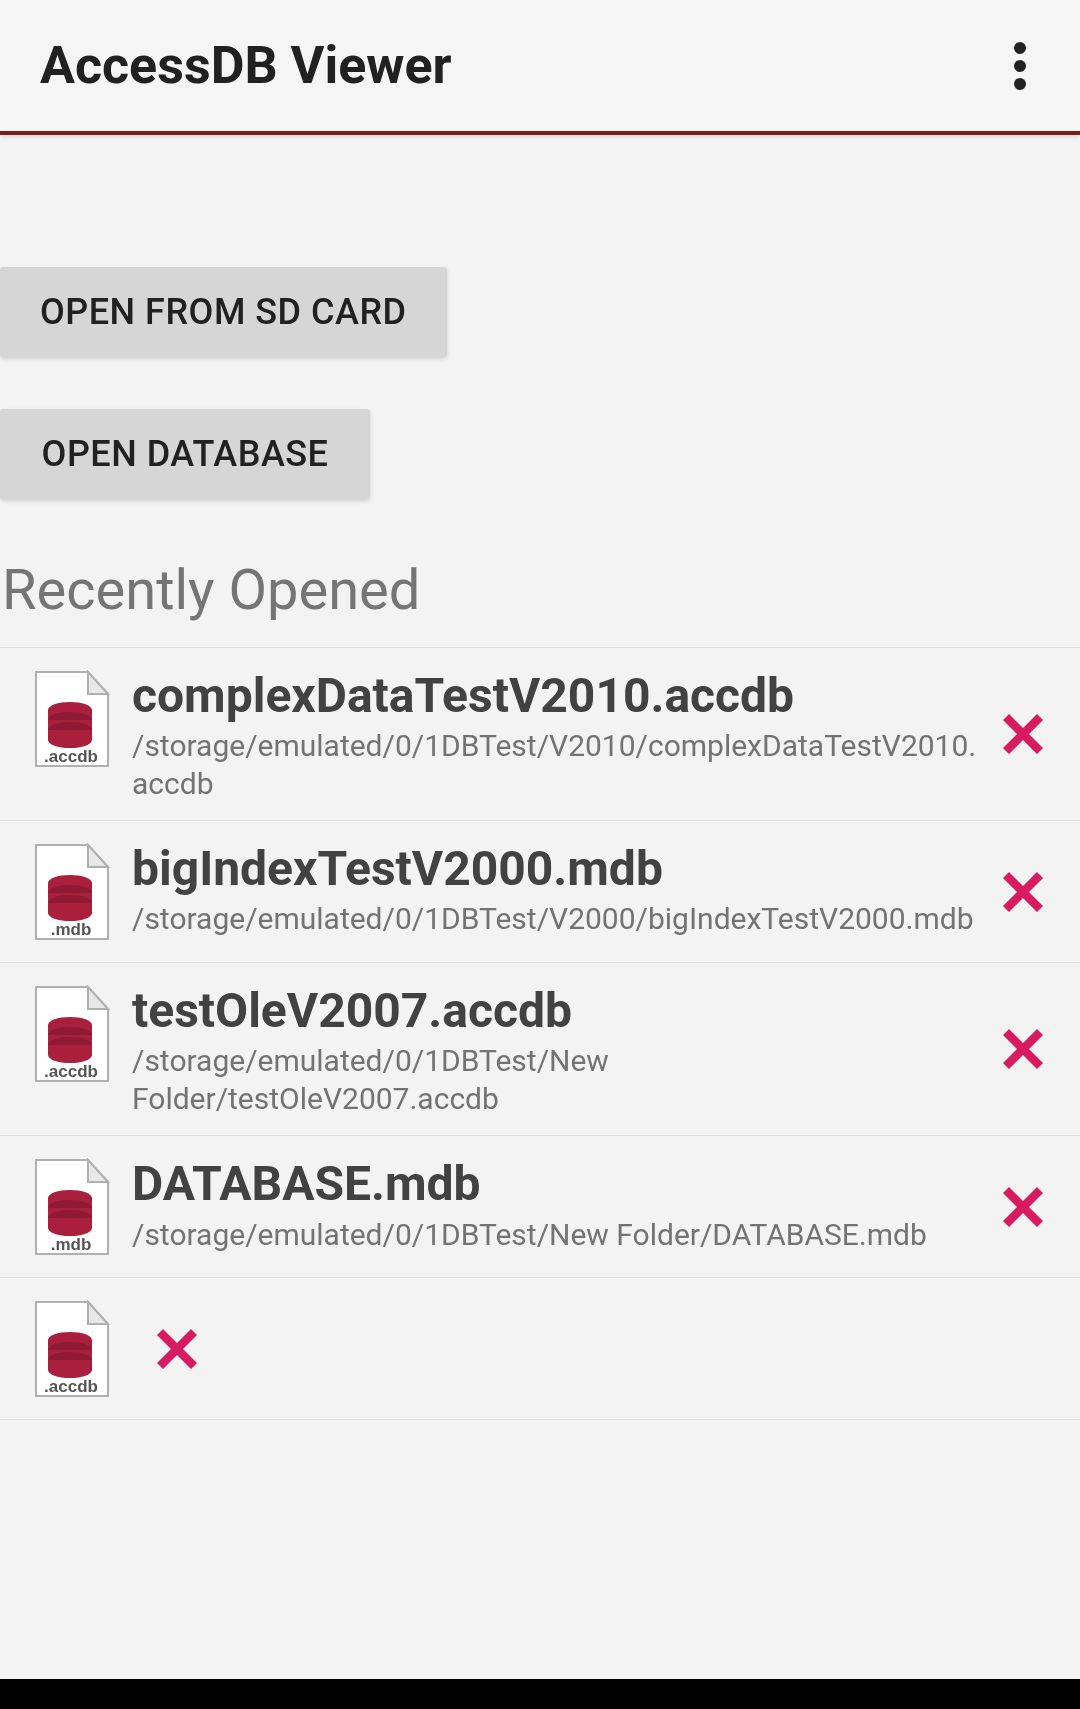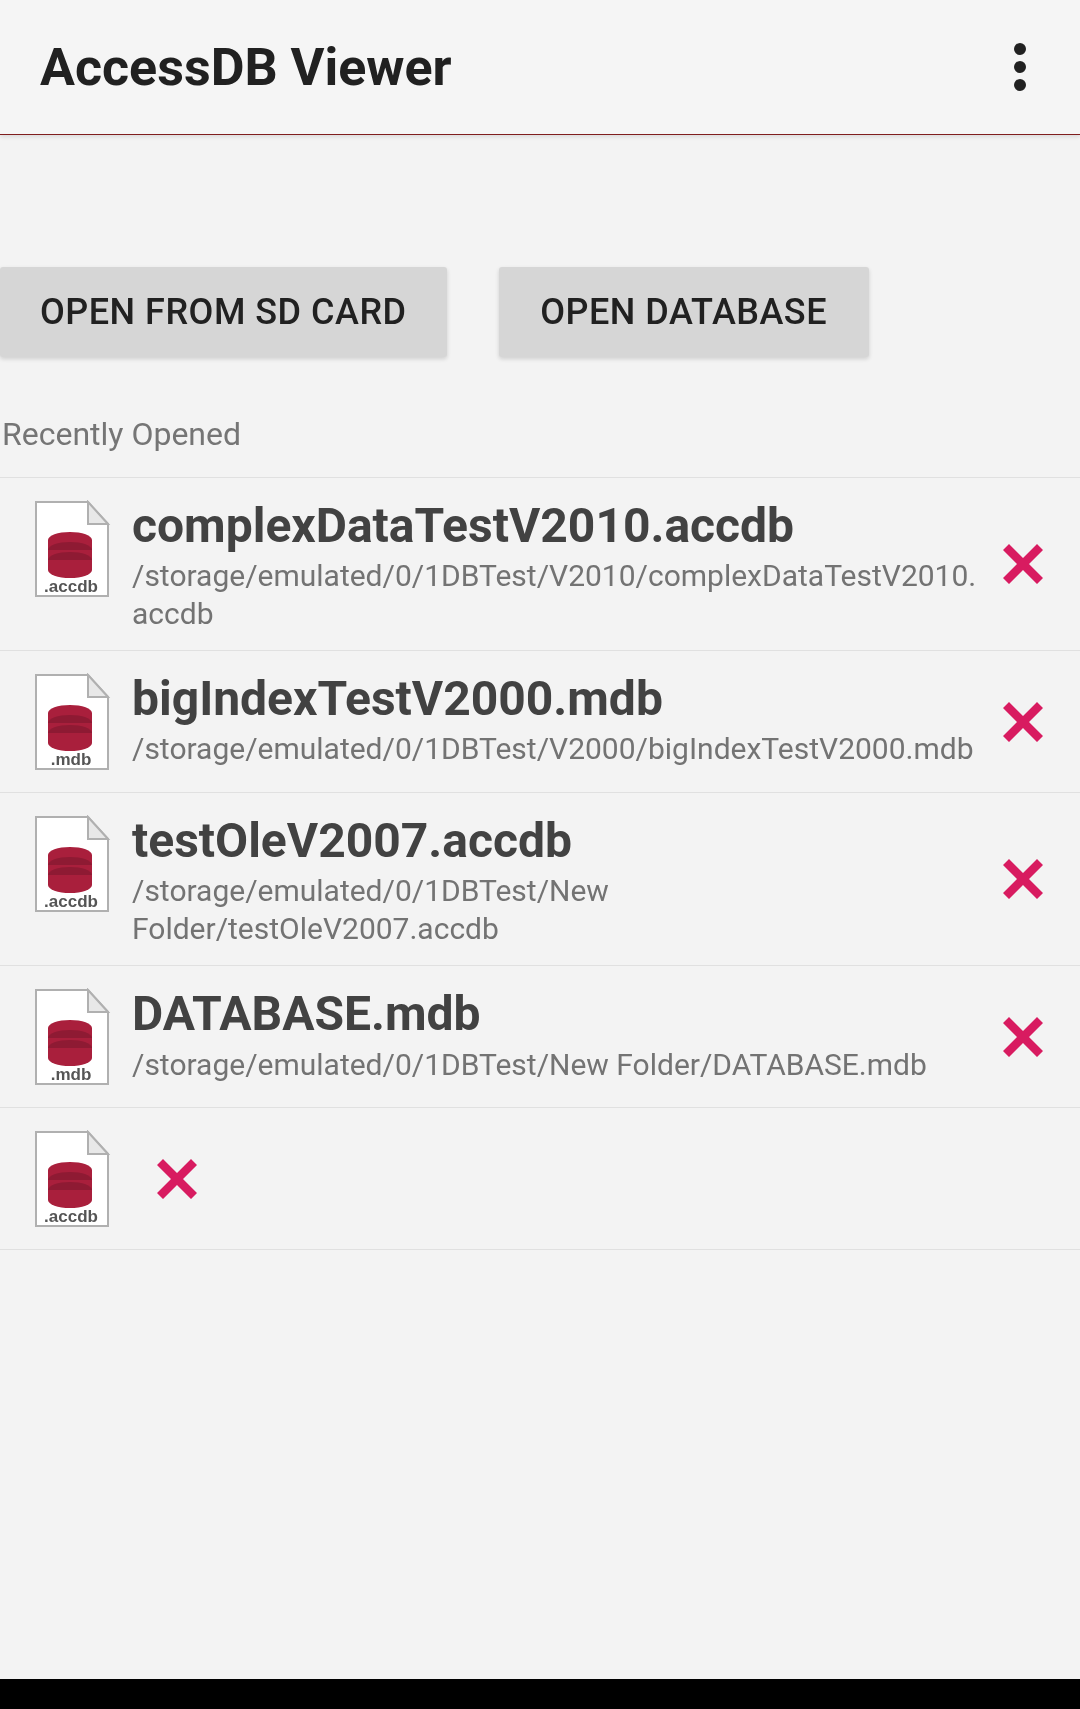--- a/index.html
+++ b/index.html
@@ -6,21 +6,21 @@
   html, body {
     width: 1080px;
     height: 1709px;
     font-family: Roboto, "Helvetica Neue", Arial, sans-serif;
     background: #f3f3f3;
     overflow: hidden;
   }
   .app-bar {
     height: 135px;
     background: #f5f5f5;
-    border-bottom: 1px solid #7f1d1d;
+    border-bottom: 4px solid #7f1d1d;
     display: flex;
     align-items: center;
     justify-content: space-between;
     padding: 0 30px 0 40px;
     box-shadow: 0 2px 4px rgba(0,0,0,0.1);
   }
   .app-title {
     font-size: 52px;
     font-weight: 700;
     color: #212121;
@@ -31,42 +31,42 @@
     display: flex;
     align-items: center;
     justify-content: center;
     cursor: pointer;
   }
   .overflow-menu svg { width: 12px; height: 48px; }
   .overflow-menu circle { fill: #212121; }
 
   .action-area {
     display: flex;
-    flex-direction: row;
+    flex-direction: column;
     align-items: flex-start;
     padding-top: 132px;
     gap: 52px;
   }
   .action-btn {
     background: #d6d6d6;
     border: none;
     font-size: 36px;
     font-weight: 500;
     letter-spacing: 0.5px;
     color: #212121;
     padding: 0 40px;
     height: 90px;
     min-width: 370px;
     cursor: pointer;
     border-radius: 3px;
     box-shadow: 0 2px 4px rgba(0,0,0,0.15);
     font-family: inherit;
   }
   .section-title {
-    font-size: 32px;
+    font-size: 56px;
     color: #757575;
     padding: 58px 0 24px 2px;
   }
 
   .file-list {
     border-top: 1px solid #e0e0e0;
   }
   .file-row {
     display: flex;
     align-items: flex-start;

